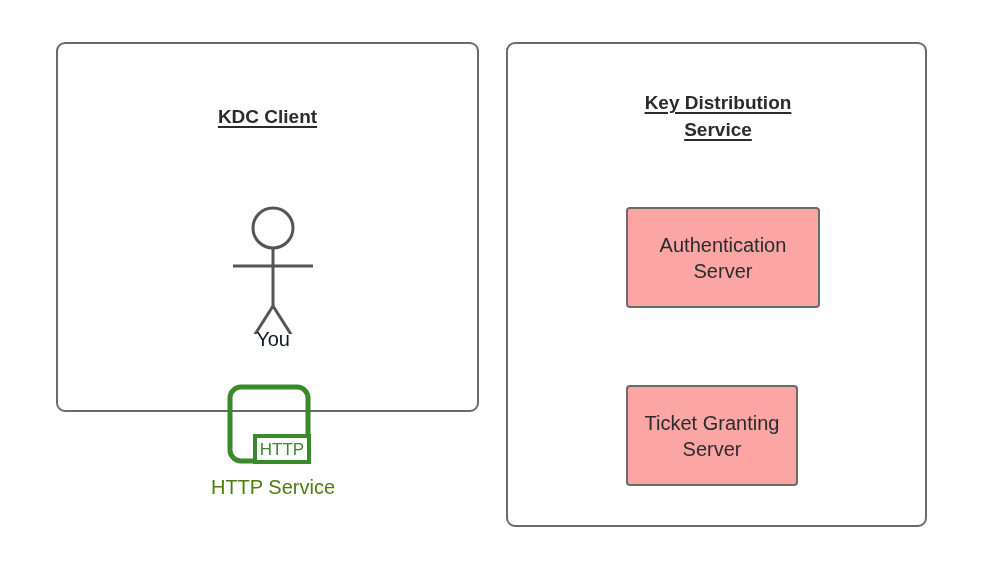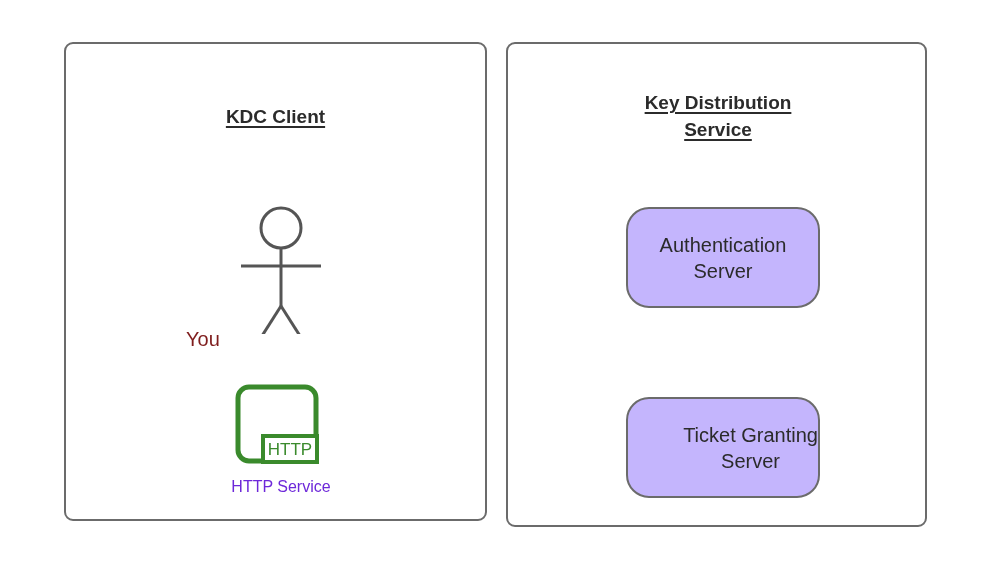--- a/index.html
+++ b/index.html
@@ -22,24 +22,24 @@
 
   
   .panel {
     position: absolute;
     box-sizing: border-box;
     background: #ffffff;
     border: 2px solid #6b6b6b;
     border-radius: 9px;
   }
   #panel-client {
-    left: 64px;
+    left: 56px;
     top: 42px;
     width: 423px;
-    height: 479px;
+    height: 370px;
   }
   #panel-kdc {
     left: 506px;
     top: 42px;
     width: 421px;
     height: 485px;
   }
 
   .panel-title {
     position: absolute;
@@ -66,61 +66,61 @@
     width: 130px;
     height: 175px;
   }
   .person svg { display: block; }
 
   .person-label {
     position: absolute;
     left: 120px;
     top: 282px;
     width: 190px;
-    text-align: left;
+    text-align: center;
     font-size: 20px;
     line-height: 26px;
-    color: #7f1d1d;
+    color: #0f172a;
   }
 
   
   .http-icon {
     position: absolute;
     left: 168px;
     top: 339px;
     width: 90px;
     height: 86px;
     text-decoration: underline;
   }
   .http-icon svg { display: block; }
 
   .http-label {
     position: absolute;
     left: 105px;
     top: 430px;
     width: 220px;
     text-align: center;
-    font-size: 16px;
+    font-size: 20px;
     line-height: 26px;
-    color: #6d28d9;
+    color: #4d7c0f;
   }
 
   
   .server-box {
     position: absolute;
     box-sizing: border-box;
-    background: #c4b5fd;
+    background: #fca5a5;
     border: 2px solid #6b6b6b;
-    border-radius: 23px;
+    border-radius: 4px;
     display: flex;
     align-items: center;
     justify-content: center;
   }
   #box-auth { left: 118px; top: 163px; width: 194px; height: 101px; }
-  #box-tgs  { left: 118px; top: 353px; width: 194px; height: 101px; justify-content: flex-end; }
+  #box-tgs  { left: 118px; top: 341px; width: 172px; height: 101px; }
 
   .server-label {
     text-align: center;
     font-size: 20px;
     line-height: 26px;
     color: #2b2b2b;
     white-space: pre-line;
   }
 </style>
 </head>

